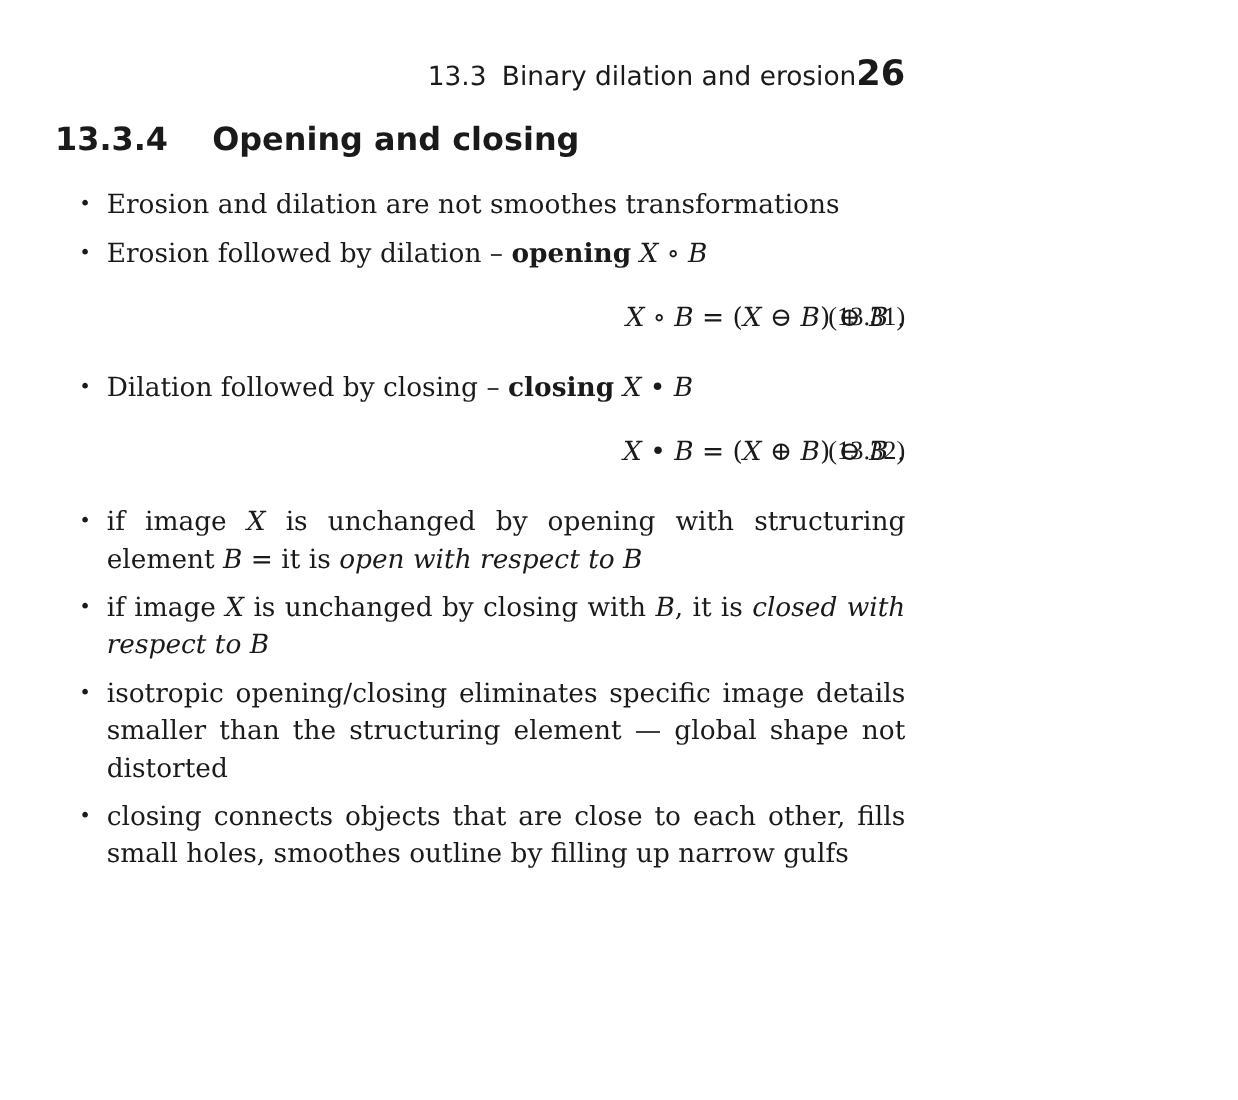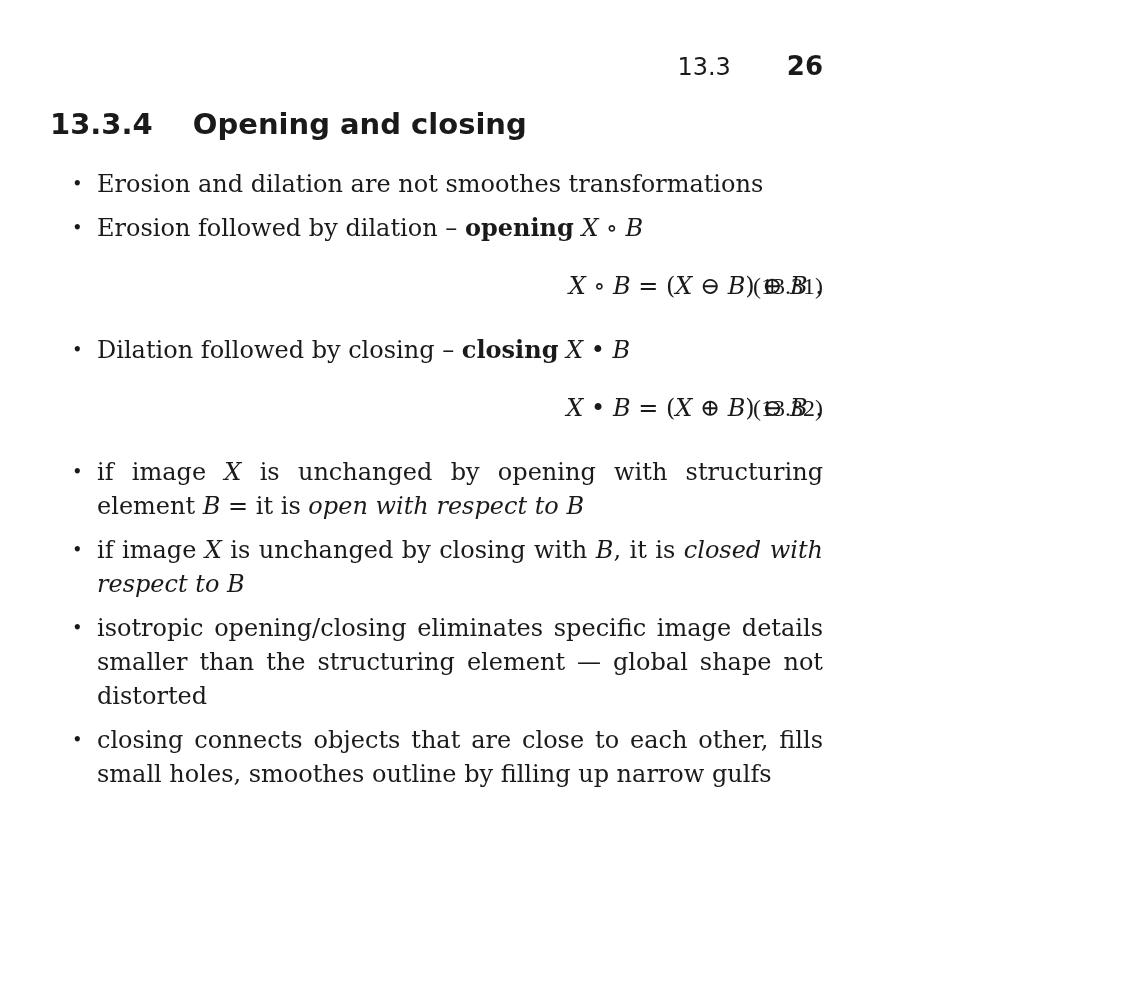--- a/index.html
+++ b/index.html
@@ -20,21 +20,21 @@
   .runhead{
     padding:52px 72px 0 0;
     display:flex;
     justify-content:flex-end;
     align-items:baseline;
     font-family:"DejaVu Sans",sans-serif;
     font-size:24px;
     line-height:28px;
   }
   .rh-title{margin-left:14px;}
-  .rh-page{margin-left:56px;font-weight:700;font-size:26px;}
+  .rh-page{font-weight:700;font-size:32px;}
   
   .secheading{
     margin:26px 0 0 50px;
     font-family:"DejaVu Sans",sans-serif;
     font-weight:700;
     font-size:29px;
     line-height:34px;
   }
   .sh-title{margin-left:30px;}
   
@@ -74,20 +74,21 @@
     font-style:normal;
     font-family:Liberation Serif, serif;
   }
 </style>
 </head>
 <body>
 
 <div class="page">
   <div class="runhead">
     <span class="rh-text">13.3</span>
+    <span class="rh-text rh-title">Binary dilation and erosion</span>
     <span class="rh-page">26</span>
   </div>
 
   <div class="secheading">
     <span>13.3.4</span>
     <span class="sh-title">Opening and closing</span>
   </div>
 
   <div class="content" id="content">
       <div class="bullet-item">

